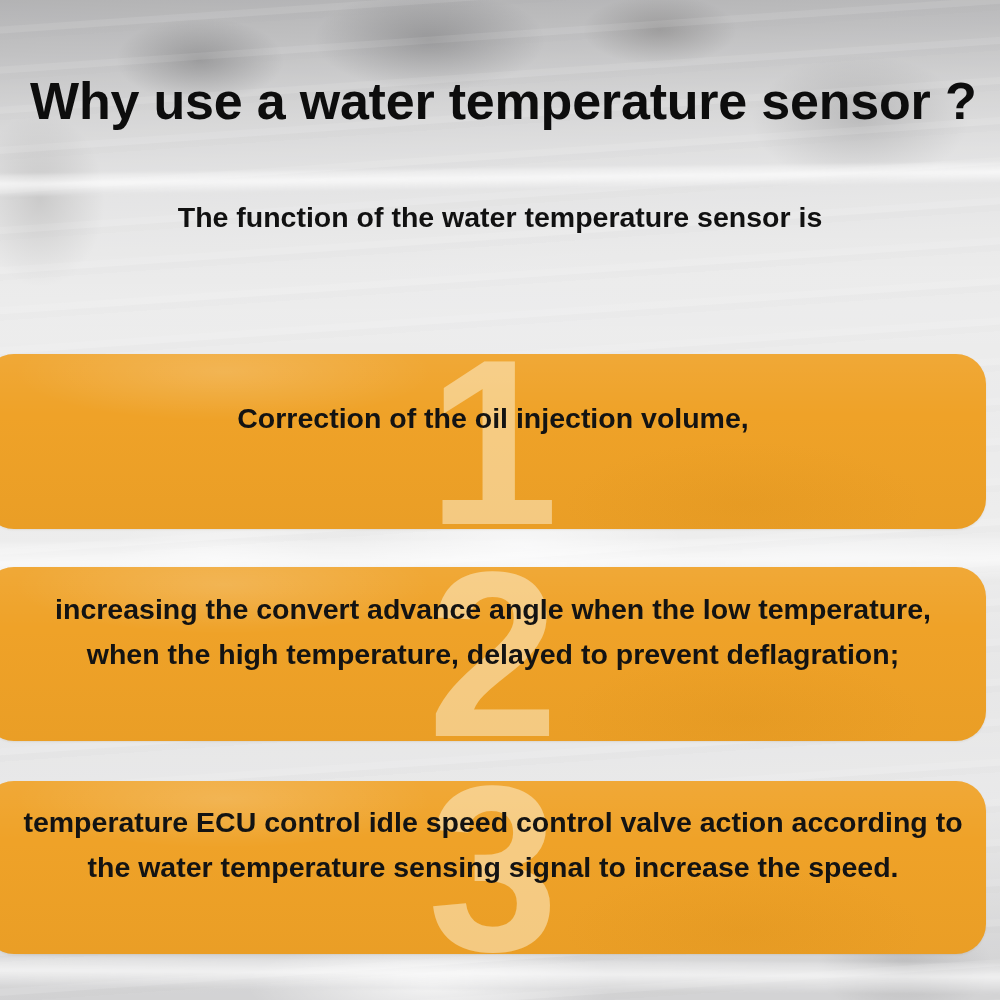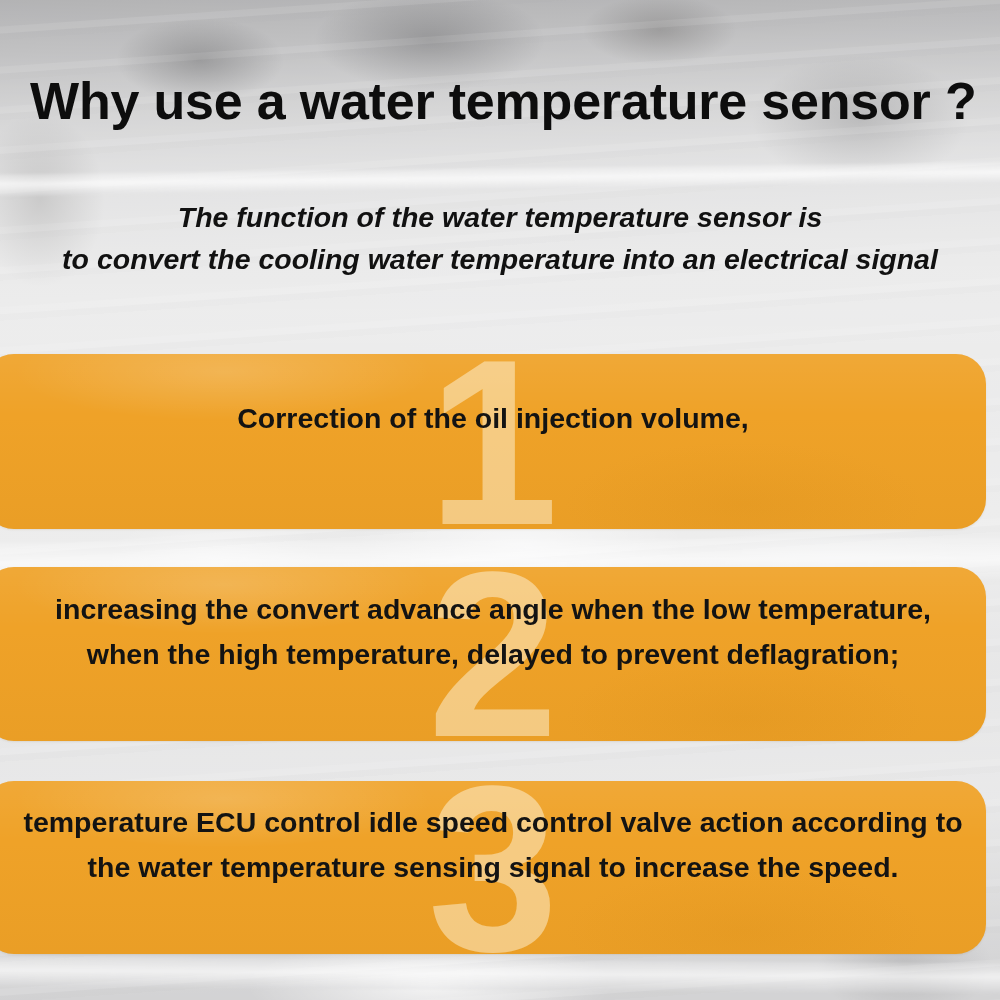--- a/index.html
+++ b/index.html
@@ -106,21 +106,21 @@
     position: absolute;
     top: 196px;
     left: 0;
     width: 1000px;
     text-align: center;
     font-size: 28.5px;
     font-weight: 600;
     color: #111111;
     line-height: 42px;
   }
-  .intro .line { display: block; font-style: italic; }
+  .intro .line { display: block; }
 
   
   .band {
     position: absolute;
     left: -16px;
     width: 1002px;
     background: #efa228;
     border-radius: 30px;
     overflow: hidden;
     box-shadow: 0 1px 2px rgba(120,80,10,.10);
@@ -182,21 +182,20 @@
   <div class="bg-pipe p2"></div>
   <div class="bg-pipe p3"></div>
   <div class="bg-wash"></div>
 
   <div class="content">
 
     <div class="poster-title">Why use a water temperature sensor ?</div>
 
     <div class="intro">
       <span class="line">The function of the water temperature sensor is</span>
-      <span class="line">to convert the cooling water temperature into an electrical signal</span>
     </div>
 
     <div class="band" id="band-1">
       <div class="sheen"></div>
       <div class="watermark">1</div>
       <div class="band-text">
         <span class="line">Correction of the oil injection volume,</span>
       </div>
     </div>
 

